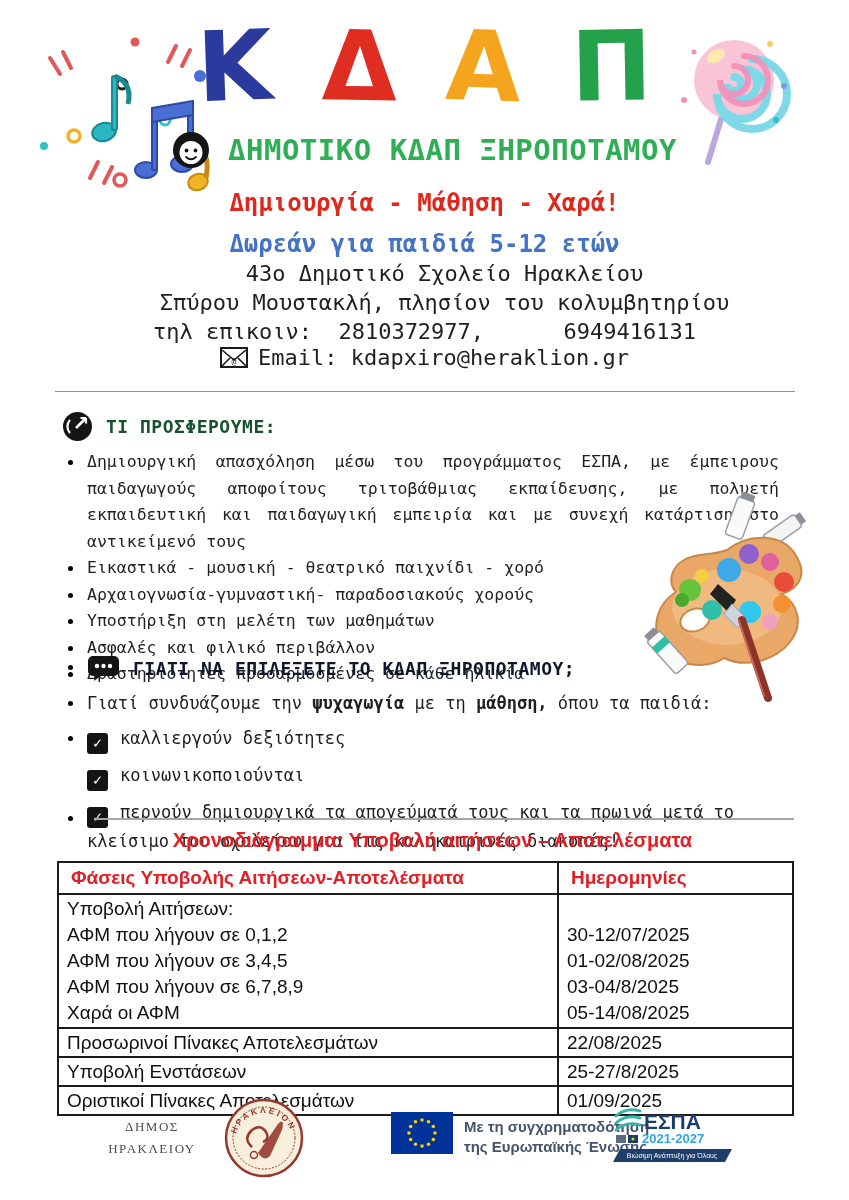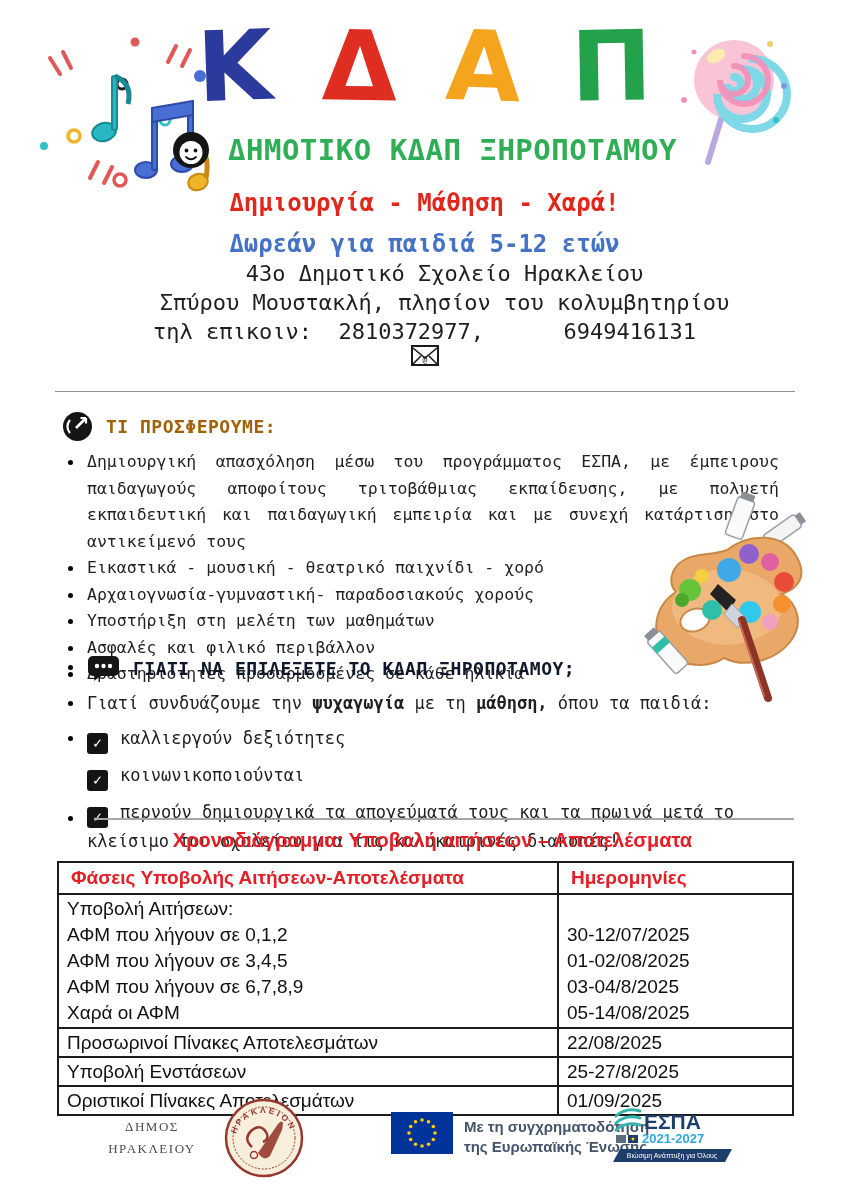--- a/index.html
+++ b/index.html
@@ -162,32 +162,33 @@
   <div class="centerline addr addr1">43ο Δημοτικό Σχολείο Ηρακλείου</div>
   <div class="centerline addr addr2">Σπύρου Μουστακλή, πλησίον του κολυμβητηρίου</div>
   <div class="centerline phone">τηλ επικοιν:  2810372977,      6949416131</div>
 
   <div class="email-row">
     <svg width="28" height="21" viewBox="0 0 28 21">
       <rect x="1" y="1" width="26" height="19" fill="#ffffff" stroke="#1a1a1a" stroke-width="2"></rect>
       <path d="M2,3 L14,13 L26,3 M2,19 L10,11 M26,19 L18,11" stroke="#1a1a1a" stroke-width="1.6" fill="none"></path>
       <text x="14" y="17" text-anchor="middle" font-size="8" fill="#1a1a1a">@</text>
     </svg>
+    <span>Email: kdapxiro@heraklion.gr</span>
   </div>
 
   <div class="divider"></div>
 
   <div class="offers-head">
     <svg width="31" height="31" viewBox="0 0 31 31">
       <circle cx="15.5" cy="15.5" r="14.5" fill="#151515"></circle>
       <path d="M8,22 A9.5,9.5 0 0,1 8,9" stroke="#ffffff" stroke-width="2.2" fill="none"></path>
       <line x1="14" y1="17" x2="24" y2="7" stroke="#ffffff" stroke-width="2.6"></line>
       <path d="M24,7 L18.5,7 M24,7 L24,12.5" stroke="#ffffff" stroke-width="2.2" fill="none"></path>
     </svg>
-    <span style="color: #a16207;">ΤΙ ΠΡΟΣΦΕΡΟΥΜΕ:</span>
+    <span style="color: #14532d;">ΤΙ ΠΡΟΣΦΕΡΟΥΜΕ:</span>
   </div>
 
   <div class="offers-list">
     <div class="orow justify">
       <span class="dot"></span>
       <span class="txt">Δημιουργική απασχόληση μέσω του προγράμματος ΕΣΠΑ, με έμπειρους παιδαγωγούς αποφοίτους τριτοβάθμιας εκπαίδευσης, με πολυετή εκπαιδευτική και παιδαγωγική εμπειρία και με συνεχή κατάρτιση στο αντικείμενό τους</span>
     </div>
     <div class="orow">
       <span class="dot"></span>
       <span class="txt">Εικαστικά - μουσική - θεατρικό παιχνίδι - χορό</span>

